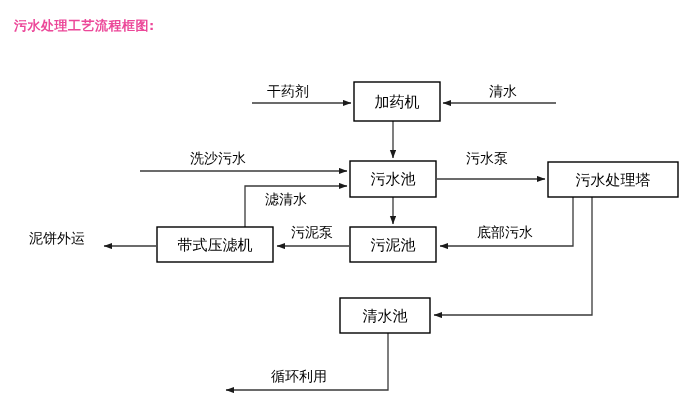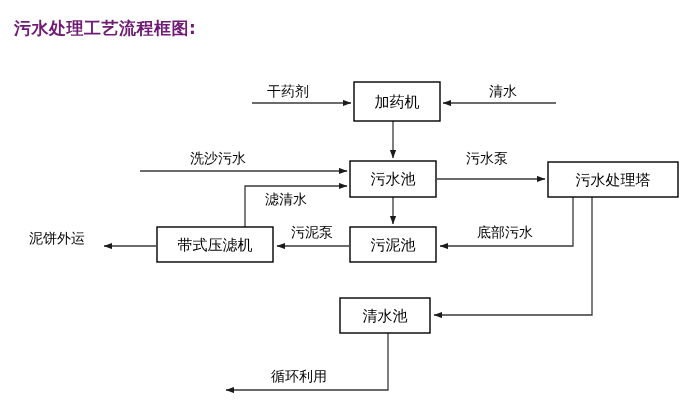--- a/index.html
+++ b/index.html
@@ -12,23 +12,23 @@
     width: 700px;
     height: 420px;
     background: #ffffff;
     overflow: hidden;
     font-family: "DejaVu Sans", "Liberation Sans", sans-serif;
   }
   #title {
     position: absolute;
     left: 14px;
     top: 17px;
-    font-size: 17px;
+    font-size: 13px;
     font-weight: bold;
-    color: #701a75;
+    color: #ec4899;
     letter-spacing: 0.5px;
     white-space: nowrap;
   }
   #flow {
     position: absolute;
     left: 0;
     top: 0;
     width: 700px;
     height: 420px;
   }

